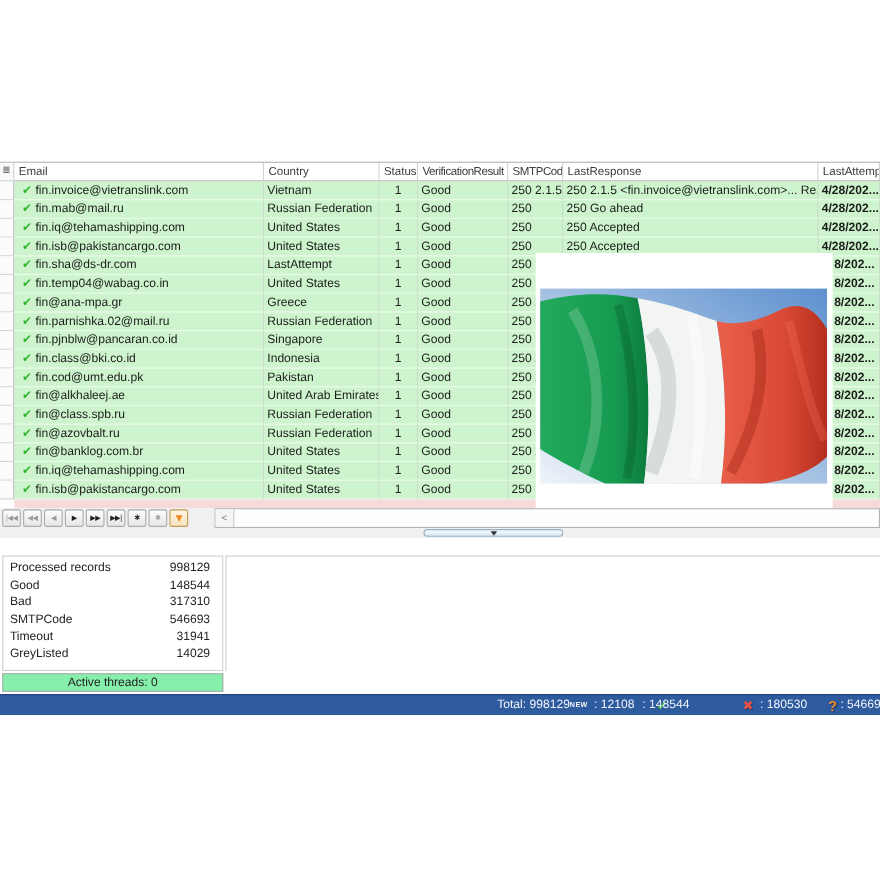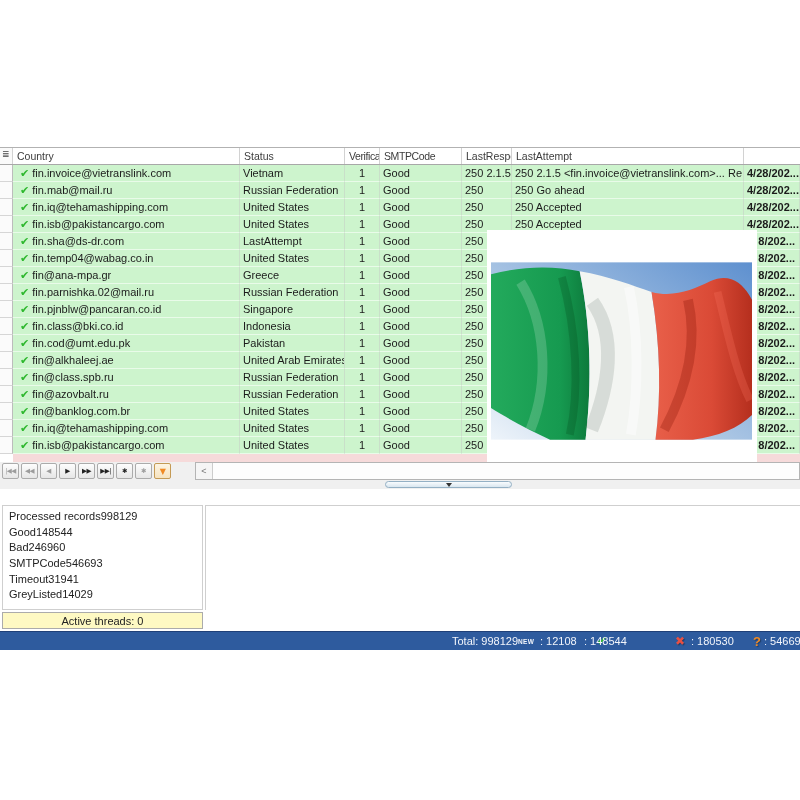--- a/index.html
+++ b/index.html
@@ -49,25 +49,25 @@
   .splitter{position:absolute;left:0;top:480px;width:800px;height:9px;background:#f0f0f0;}
   .pill{position:absolute;left:385px;top:1px;width:127px;height:7px;border:1px solid #94b0c4;
         border-radius:4px;background:linear-gradient(#f9fcfe,#d9e6ef);}
   .chev{position:absolute;left:50%;top:1px;margin-left:-3px;width:0;height:0;
         border-left:3px solid transparent;border-right:3px solid transparent;border-top:4px solid #333;}
 
   
   .lower{position:absolute;left:0;top:489px;width:800px;height:142px;background:#ffffff;}
   .stats{position:absolute;left:2px;top:16px;width:201px;height:105px;background:#fff;
          border:1px solid #cfcfcf;padding:3px 0 0 0;}
-  .srow{display:flex;height:15.7px;padding:1px 11px 0 6px;color:#222;}
+  .srow{display:flex;justify-content:space-between;height:15.7px;padding:1px 11px 0 6px;color:#222;}
   .rpanel{position:absolute;left:205px;top:16px;width:595px;height:105px;background:#fff;
           border-top:1px solid #cfcfcf;border-left:1px solid #cfcfcf;}
   .threads{position:absolute;left:2px;top:123px;width:201px;height:17px;border:1px solid #ababab;
-           background:#fef9c3;text-align:center;padding-top:2px;color:#222;}
+           background:#86efac;text-align:center;padding-top:2px;color:#222;}
 
   
   .sbar{position:absolute;left:0;top:631px;width:800px;height:19px;background:var(--status-blue,#2e5b9e);
         border-top:1px solid #1f4078;overflow:hidden;color:#f2f5fb;}
   .sb{position:absolute;top:0;line-height:19px;white-space:nowrap;}
   .sb.total{left:428px;margin-left:24px;}
   .sb.newb{left:518px;font-size:6.5px;font-weight:bold;letter-spacing:.4px;line-height:20px;}
   .sb.newv{left:540px;}
   .sb.gicon{left:597px;color:var(--check-green,#2eb82e);font-weight:bold;font-size:12px;text-shadow:0 0 1px #ffffff66;}
   .sb.gval{left:584px;}
@@ -77,20 +77,21 @@
   .sb.qval{left:764px;}
 </style>
 </head>
 <body>
 
 <div class="canvas">
 
   <div class="grid">
     <div class="t-head cols">
       <div class="c gut">≣</div>
+      <div class="c">Email</div>
       <div class="c">Country</div>
       <div class="c">Status</div>
       <div class="c tight">VerificationResult</div>
       <div class="c tight">SMTPCode</div>
       <div class="c">LastResponse</div>
       <div class="c">LastAttempt</div>
     </div>
     <div>
 
     <div class="t-row cols">
@@ -398,21 +399,21 @@
     <div class="srow">
         <span>Processed records</span>
         <span>998129</span>
       </div>
         <div class="srow">
         <span>Good</span>
         <span>148544</span>
       </div>
         <div class="srow">
         <span>Bad</span>
-        <span>246960</span>
+        <span>317310</span>
       </div>
         <div class="srow">
         <span>SMTPCode</span>
         <span>546693</span>
       </div>
         <div class="srow">
         <span>Timeout</span>
         <span>31941</span>
       </div>
         <div class="srow">

